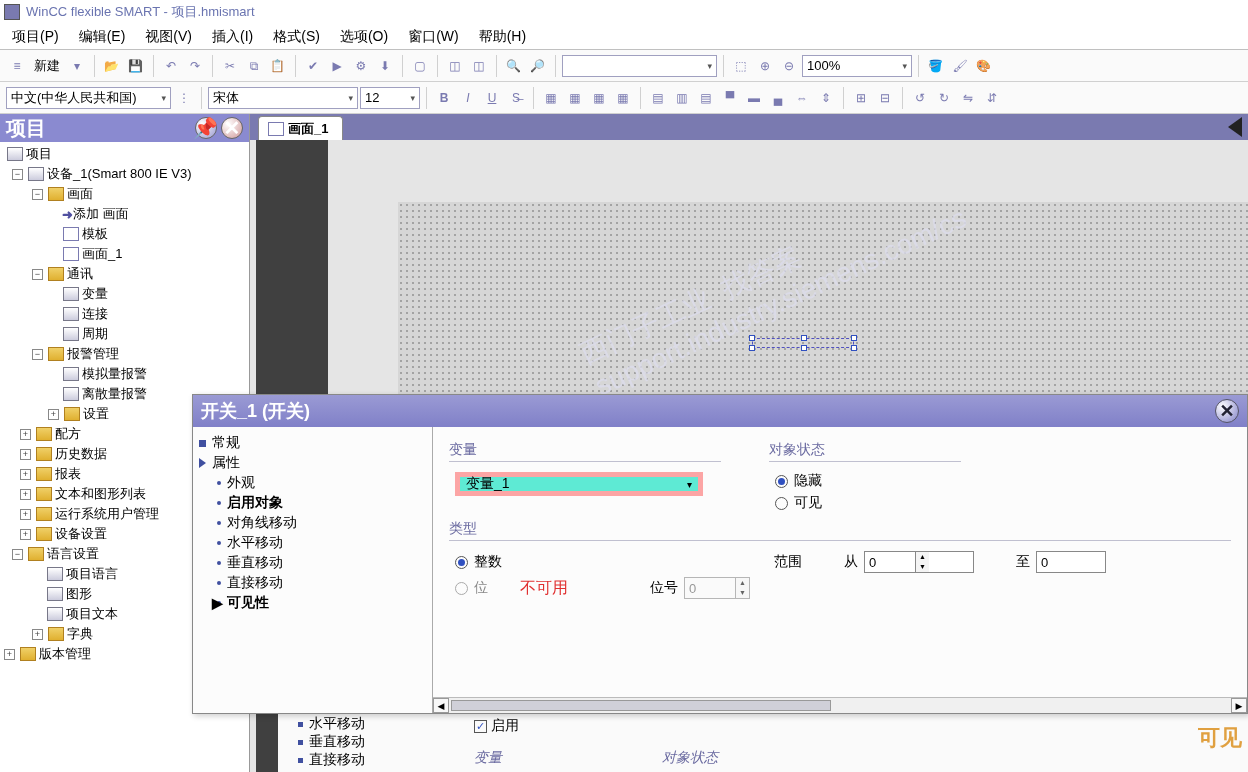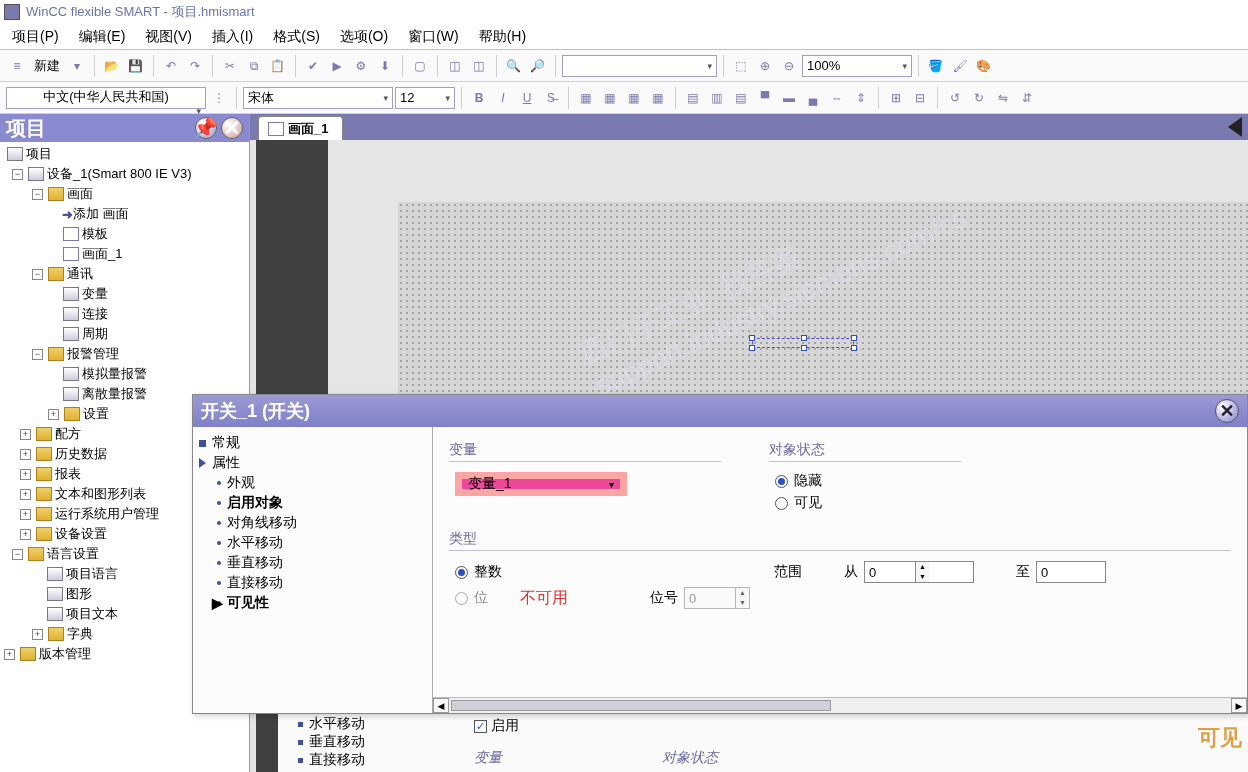--- a/index.html
+++ b/index.html
@@ -13,21 +13,21 @@
 .menubar { height: 26px; border-bottom: 1px solid #c0c0c0; display: flex; align-items: center; padding: 0 4px; gap: 4px; background: #fff; }
 .menubar .menu-item { padding: 2px 8px; cursor: default; font-size: 14px; }
 
 
 .toolbar-row { height: 32px; background: #fafafa; border-bottom: 1px solid #d0d0d0; display: flex; align-items: center; padding: 0 6px; gap: 2px; }
 .tb-icon { width: 22px; height: 22px; display: inline-flex; align-items: center; justify-content: center; color: #7a7ab0; cursor: pointer; }
 .tb-sep { width: 1px; height: 22px; background: #d0d0d0; margin: 0 4px; display: inline-block; }
 .tb-text { font-size: 13px; padding: 0 4px; }
 .tb-combo { border: 1px solid #a0a0c0; height: 22px; padding: 0 4px; background: #fff; font-size: 13px; display: flex; align-items: center; }
 .tb-combo .arrow { margin-left: auto; font-size: 9px; color: #555; }
-.tb-combo.lang { width: 200px; flex-direction: column; }
+.tb-combo.lang { width: 165px; }
 .tb-combo.font { width: 150px; }
 .tb-combo.size { width: 60px; }
 .tb-combo.zoom { width: 110px; }
 .tb-combo.search { width: 155px; }
 
 
 .main-area { display: flex; height: calc(772px - 24px - 26px - 32px - 32px); position: relative; }
 
 
 .project-panel { width: 250px; background: #fff; border-right: 1px solid #999; display: flex; flex-direction: column; }
@@ -67,21 +67,21 @@
 .dlg-nav-item { display: flex; align-items: center; height: 20px; font-size: 14px; cursor: default; }
 .dlg-nav-item.top { font-weight: normal; }
 .dlg-nav-item.sub { padding-left: 28px; position: relative; }
 .dlg-nav-item.sub::before { content: ""; position: absolute; left: 18px; width: 4px; height: 4px; background: #4050a0; border-radius: 50%; top: 8px; }
 .dlg-nav-item.bold { font-weight: bold; }
 .nav-arrow { width: 0; height: 0; border-top: 5px solid transparent; border-bottom: 5px solid transparent; border-left: 7px solid #4050a0; margin-right: 6px; }
 .nav-bullet { width: 7px; height: 7px; background: #4050a0; margin-right: 6px; }
 .dlg-content { flex: 1; position: relative; padding: 8px 12px; overflow:hidden; }
 .group-label { color: #6a6aa0; font-size: 14px; border-bottom: 1px solid #c0c0d0; margin: 6px 4px 10px 4px; padding-bottom: 2px; }
 .form-row { display: flex; align-items: center; margin: 4px 10px; gap: 6px; font-size: 14px; }
-.combo { border: 7px solid #fca5a5; height: 24px; width: 172px; display: flex; align-items: center; padding: 0 6px; background: #ec4899; }
+.combo { border: 5px solid #fca5a5; height: 24px; width: 248px; display: flex; align-items: center; padding: 0 6px; background: #5eead4; }
 .combo .arrow { margin-left: auto; font-size: 10px; }
 .radio { width: 13px; height: 13px; border: 1px solid #555; border-radius: 50%; display: inline-flex; align-items:center; justify-content:center; }
 .radio.sel::after { content:""; width:7px; height:7px; background:#3050c0; border-radius:50%; }
 .radio.dis { border-color: #aaa; }
 .spinbox { display: flex; align-items: center; border: 1px solid #888; height: 22px; background: #fff; }
 .spinbox input { border: none; width: 50px; padding: 0 4px; font-size: 13px; height: 100%; outline:none; }
 .spinbox .sp-btns { display: flex; flex-direction: column; width: 14px; }
 .spinbox .sp-btn { height: 10px; border-left: 1px solid #888; font-size: 7px; text-align: center; line-height: 9px; background:#f4f4f4; }
 .red-annot { color: #e03030; font-size: 16px; }
 .scroll-h { height: 16px; display:flex; border-top:1px solid #bbb; background:#f0f0f0; }
@@ -467,21 +467,21 @@
               <span class="radio sel"></span>
               <span>隐藏</span>
             </div>
           <div class="form-row">
               <span class="radio"></span>
               <span>可见</span>
             </div>
         </div>
       </div>
 
-      <div class="group-label" style="margin-top:14px">类型</div>
+      <div class="group-label" style="margin-top:4px">类型</div>
       <div class="form-row" style="position:relative">
         <span class="radio sel"></span>
         <span>整数</span>
         <span style="width:260px"></span>
         <span>范围</span>
         <span style="width:30px"></span>
         <span>从</span>
         <div class="spinbox" style="width:110px">
             <input value="0" style="">
             <div class="sp-btns">

